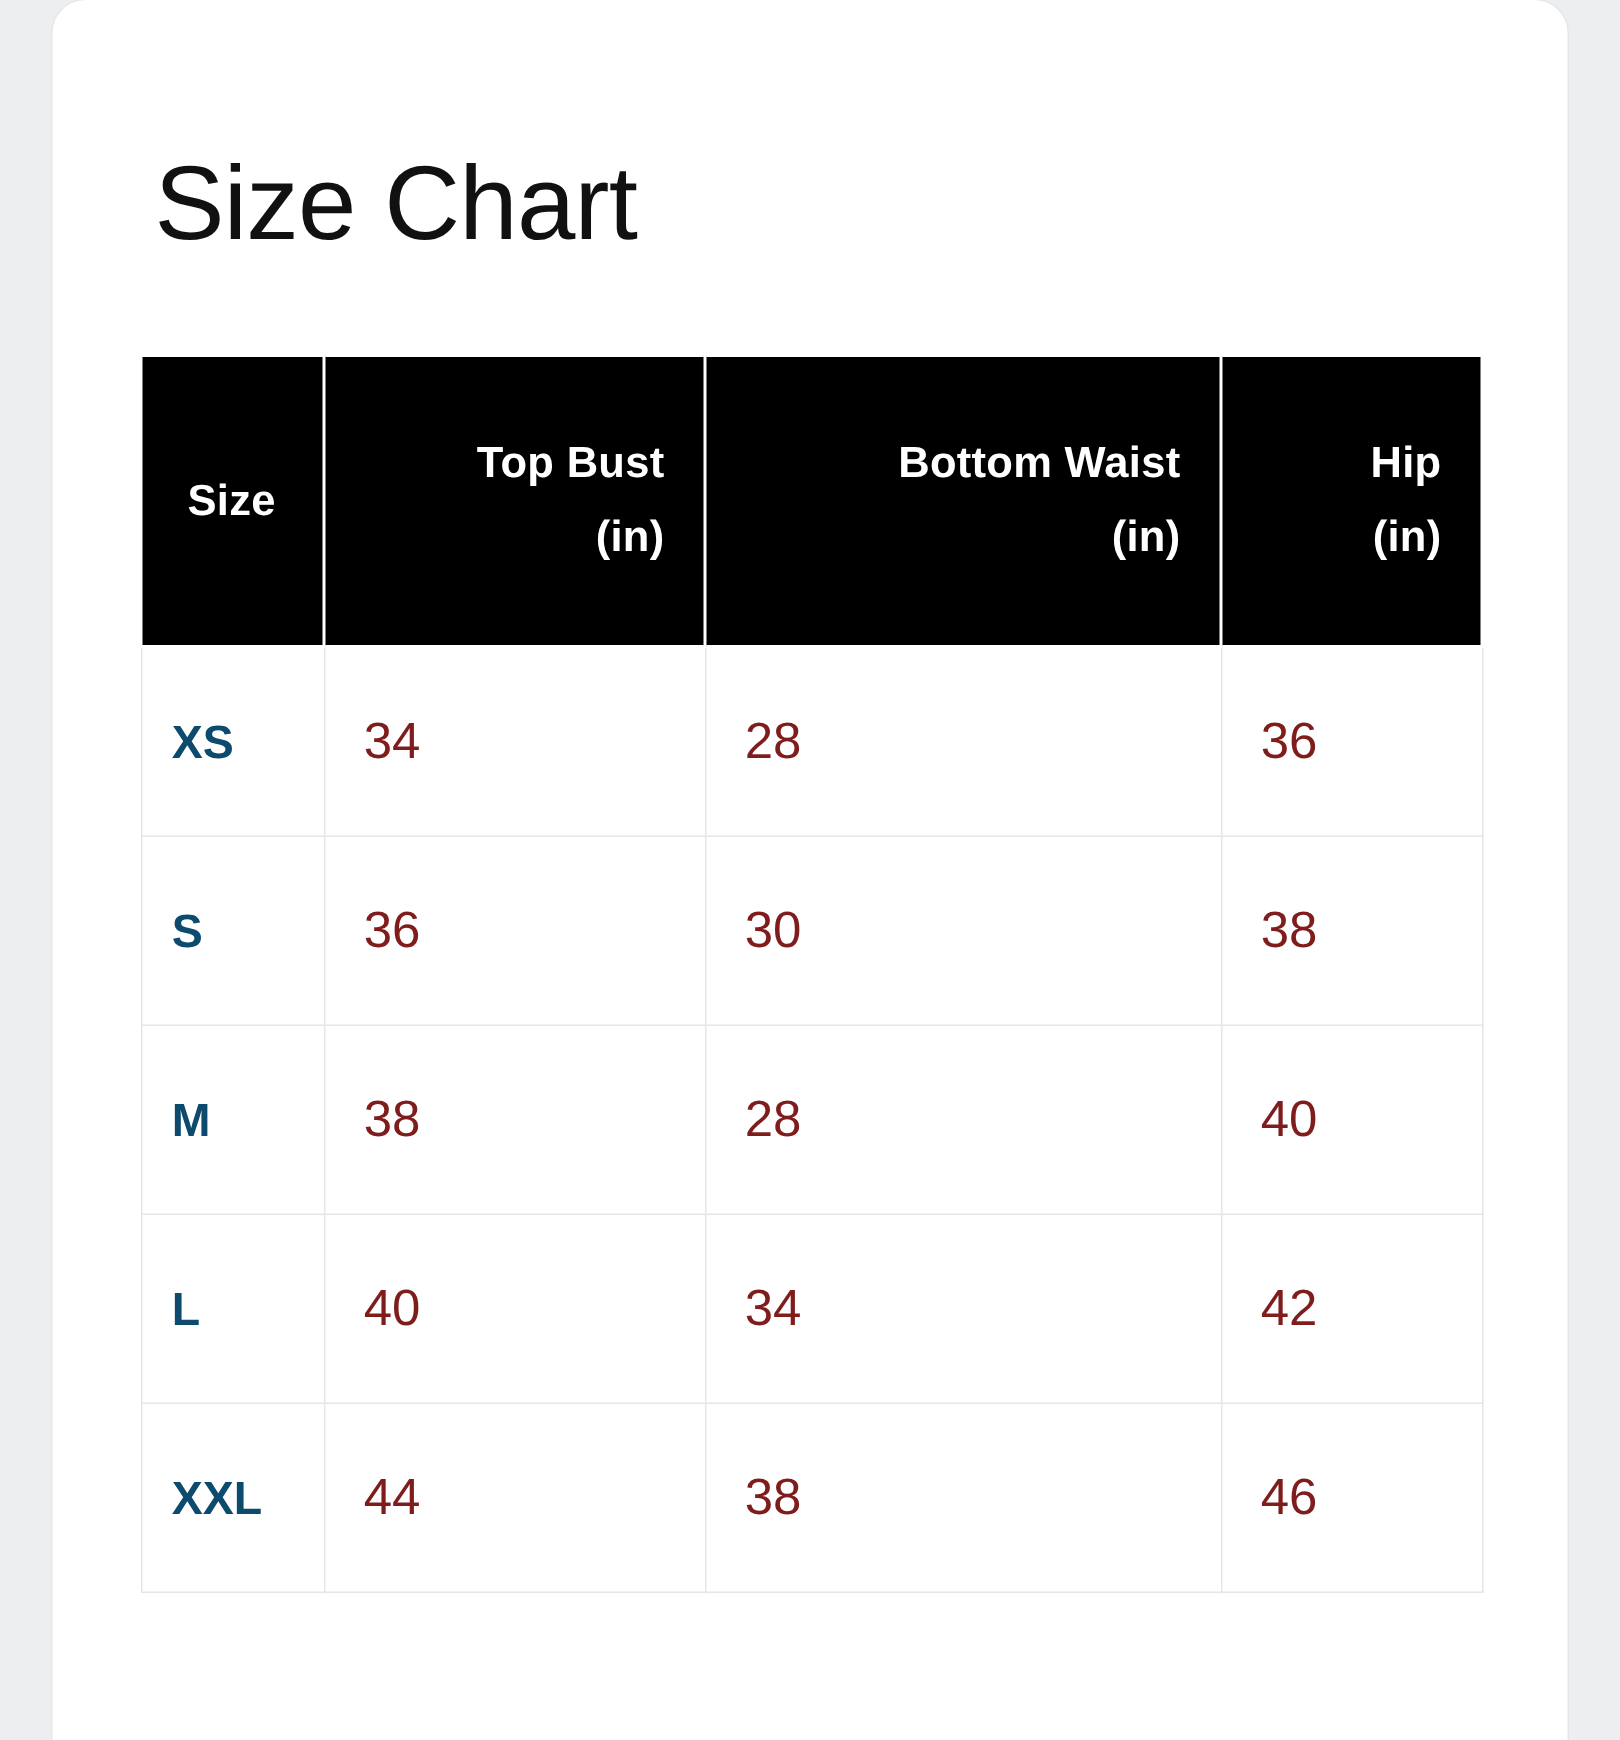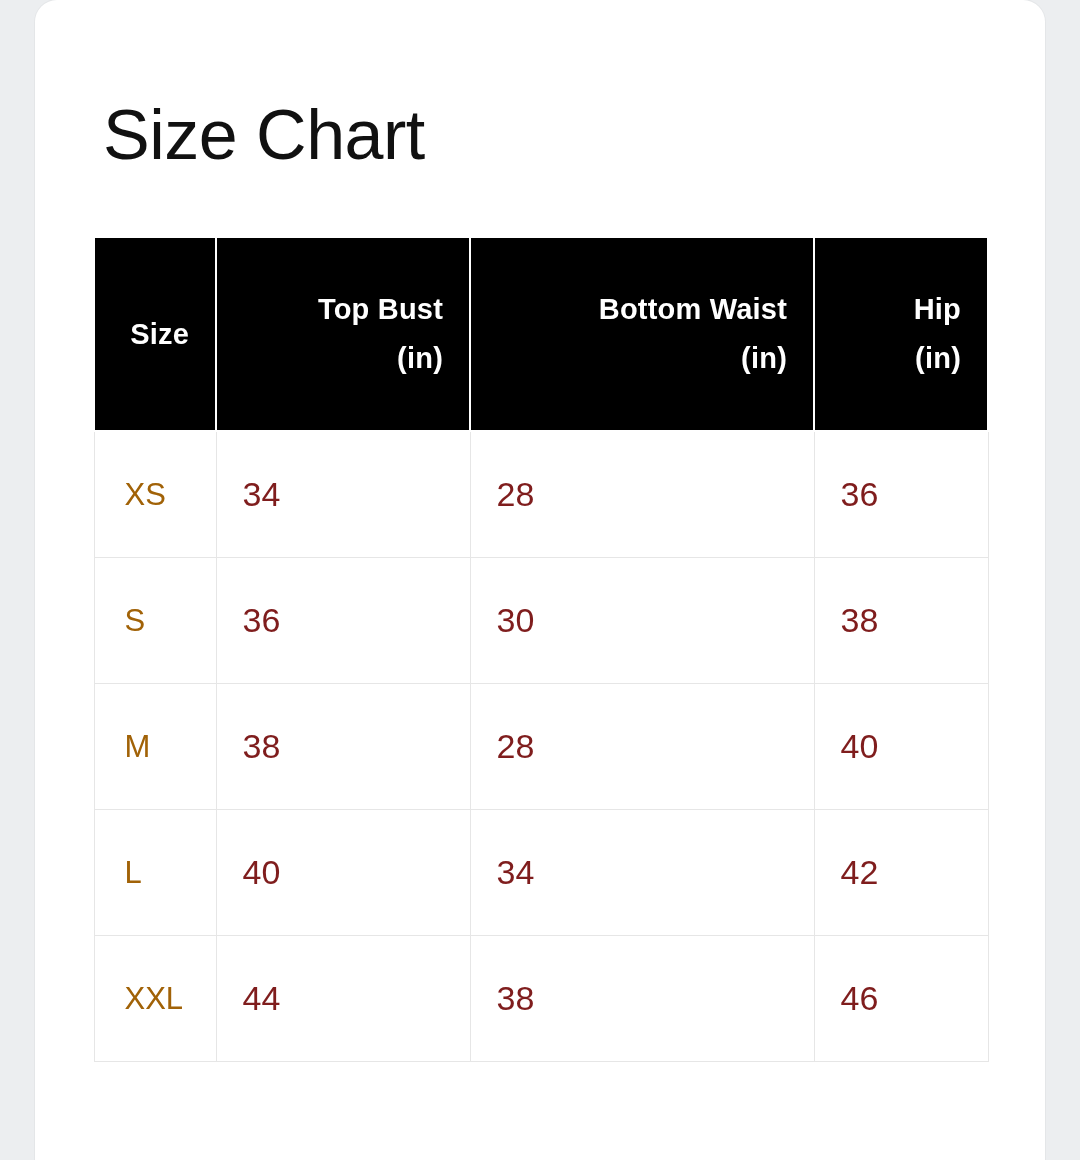--- a/index.html
+++ b/index.html
@@ -58,42 +58,42 @@
     font-size: 29px;
     font-weight: 700;
     text-align: right;
     padding: 26px 26px 26px 26px;
     height: 140px;
     vertical-align: middle;
     border: 2px solid #ffffff;
     letter-spacing: 0.2px;
   }
   table.size-chart thead th.col-size {
-    text-align: right;
+    text-align: left;
     padding-left: 30px;
   }
   table.size-chart thead th .unit {
     display: block;
     margin-top: 16px;
   }
 
   table.size-chart tbody td {
     border: 1px solid #e6e6e6;
     height: 125px;
     vertical-align: middle;
     font-size: 34px;
     color: #7f1d1d;
     padding: 0 26px;
     font-weight: 400;
   }
   table.size-chart tbody td.size-cell {
-    color: #a16207;
-    font-weight: 400;
+    color: #0c4a6e;
+    font-weight: 700;
     font-size: 31px;
-    padding-left: 30px;
+    padding-left: 20px;
   }
 
   col.c-size { width: 122px; }
   col.c-bust { width: 254px; }
   col.c-waist { width: 344px; }
   col.c-hip  { width: 174px; }
 </style>
 </head>
 <body>
 

